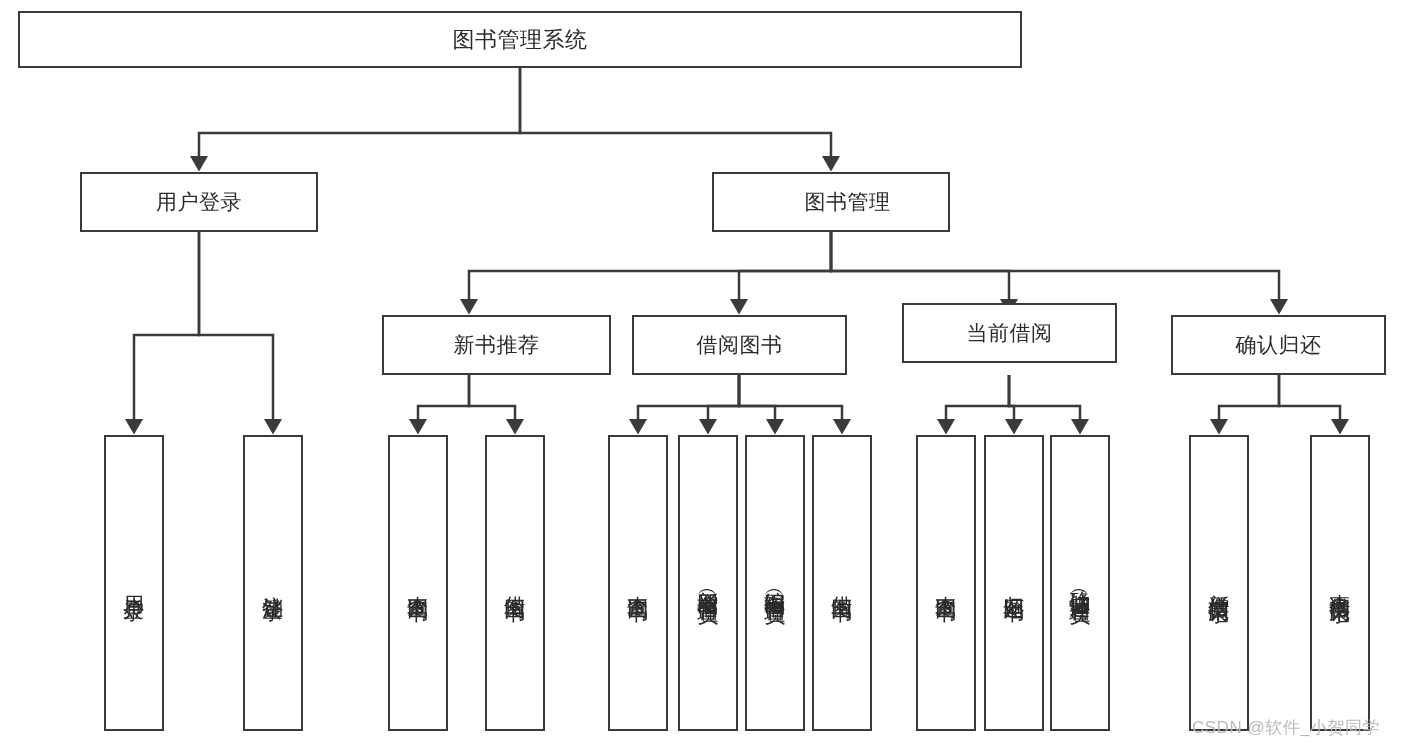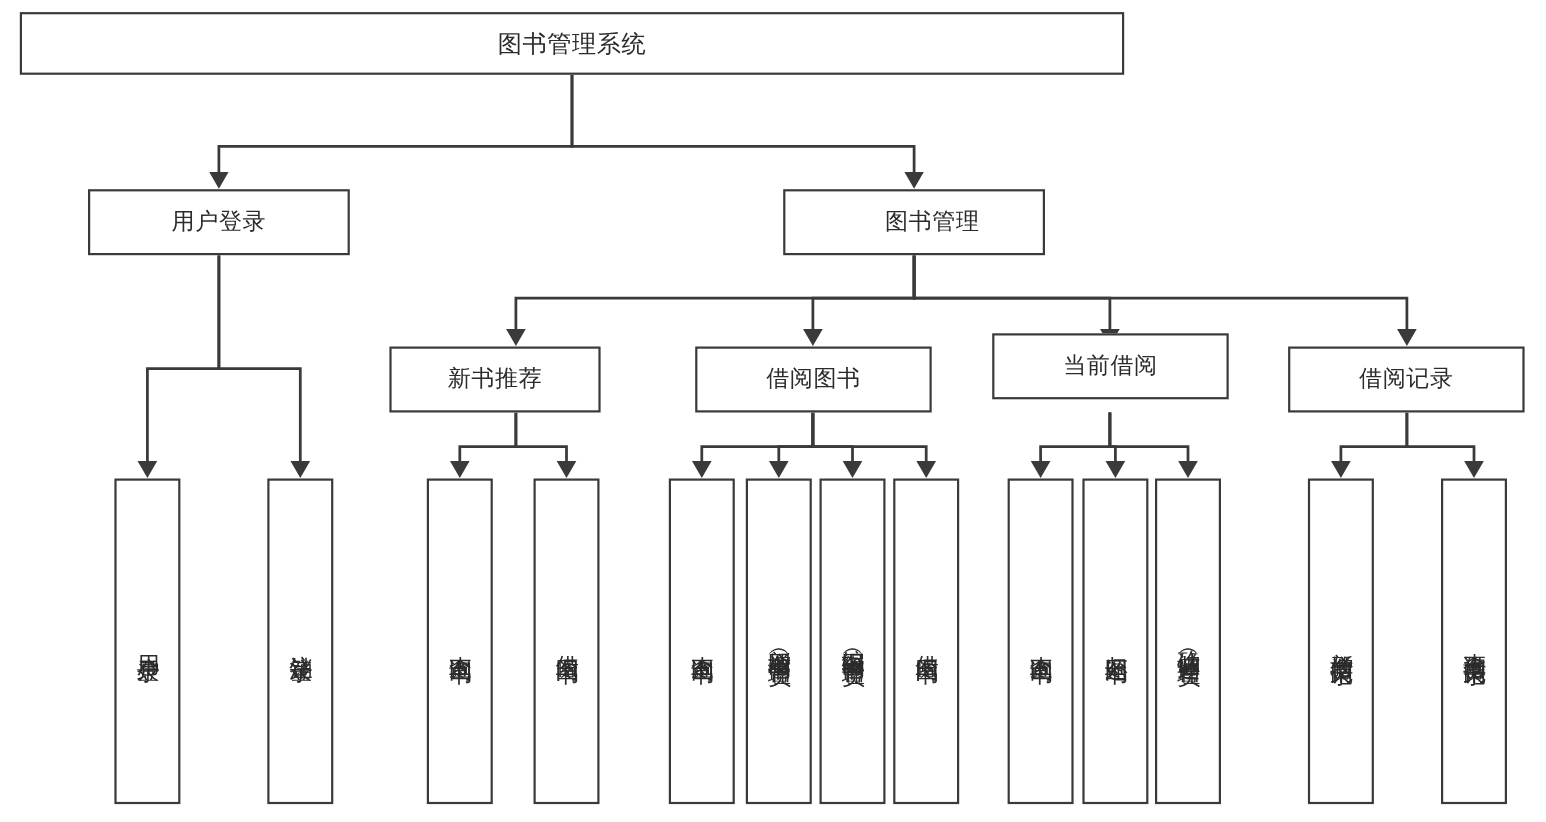--- a/index.html
+++ b/index.html
@@ -109,31 +109,31 @@
   <div id="nodes-layer">
       <div class="node horiz root" style="left: 18px; top: 11px; width: 1004px; height: 57px;">
         <span class="node-label">图书管理系统</span>
       </div>
       <div class="node horiz" style="left: 80px; top: 172px; width: 238px; height: 60px;">
         <span class="node-label">用户登录</span>
       </div>
       <div class="node horiz" style="left: 712px; top: 172px; width: 238px; height: 60px; padding-left: 33px;">
         <span class="node-label">图书管理</span>
       </div>
-      <div class="node horiz" style="left: 354px; top: 315px; width: 192px; height: 60px;">
+      <div class="node horiz" style="left: 382px; top: 315px; width: 229px; height: 60px;">
         <span class="node-label">新书推荐</span>
       </div>
       <div class="node horiz" style="left: 632px; top: 315px; width: 215px; height: 60px;">
         <span class="node-label">借阅图书</span>
       </div>
       <div class="node horiz" style="left: 902px; top: 303px; width: 215px; height: 60px;">
         <span class="node-label">当前借阅</span>
       </div>
       <div class="node horiz" style="left: 1171px; top: 315px; width: 215px; height: 60px;">
-        <span class="node-label">借阅记录</span>
+        <span class="node-label">确认归还</span>
       </div>
       <div class="node vert" style="left: 104px; top: 435px; width: 60px; height: 296px;">
         <span class="node-label">用户登录</span>
       </div>
       <div class="node vert" style="left: 243px; top: 435px; width: 60px; height: 296px;">
         <span class="node-label">注销登录</span>
       </div>
       <div class="node vert" style="left: 388px; top: 435px; width: 60px; height: 296px;">
         <span class="node-label">查询图书</span>
       </div>
@@ -162,13 +162,14 @@
         <span class="node-label">确认归还（管理员）</span>
       </div>
       <div class="node vert" style="left: 1189px; top: 435px; width: 60px; height: 296px;">
         <span class="node-label">新增借阅记录</span>
       </div>
       <div class="node vert" style="left: 1310px; top: 435px; width: 60px; height: 296px;">
         <span class="node-label">查询借阅记录</span>
       </div>
     </div>
 
+  <div class="watermark" style="left: 1192px; top: 716px; color: rgb(185, 185, 185);">CSDN @软件_小贺同学</div>
 </div>
 
 </body></html>

